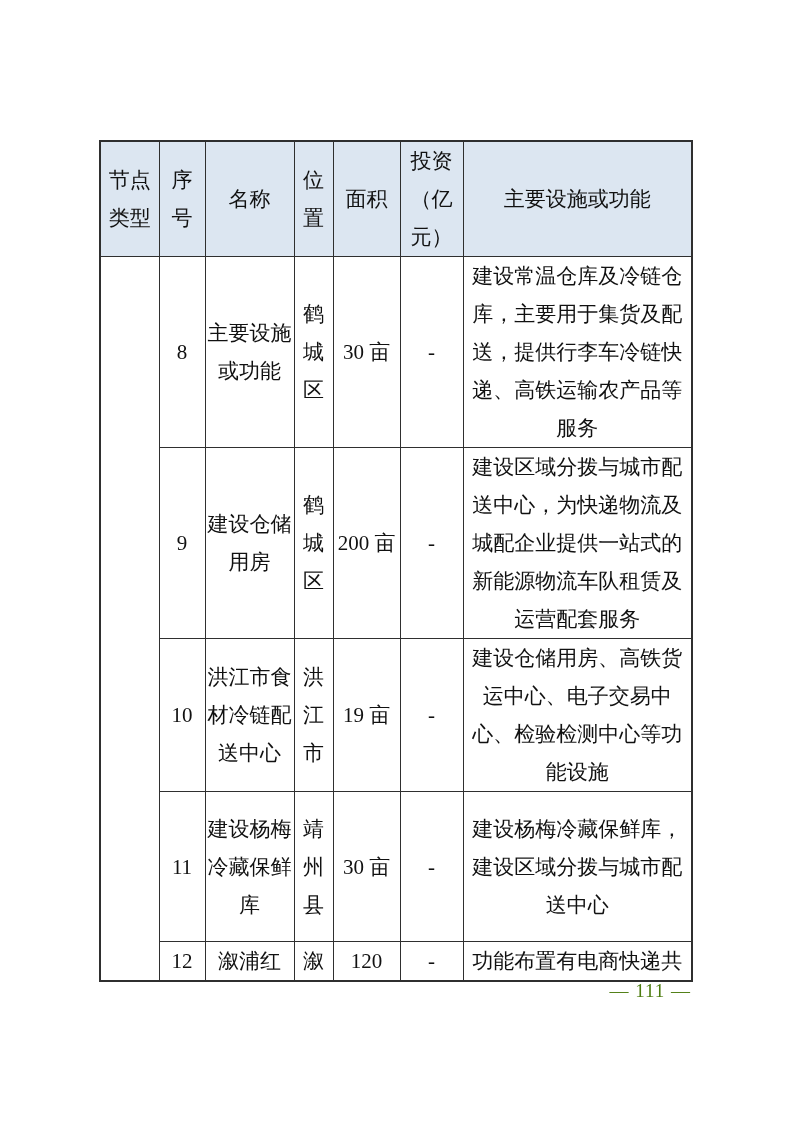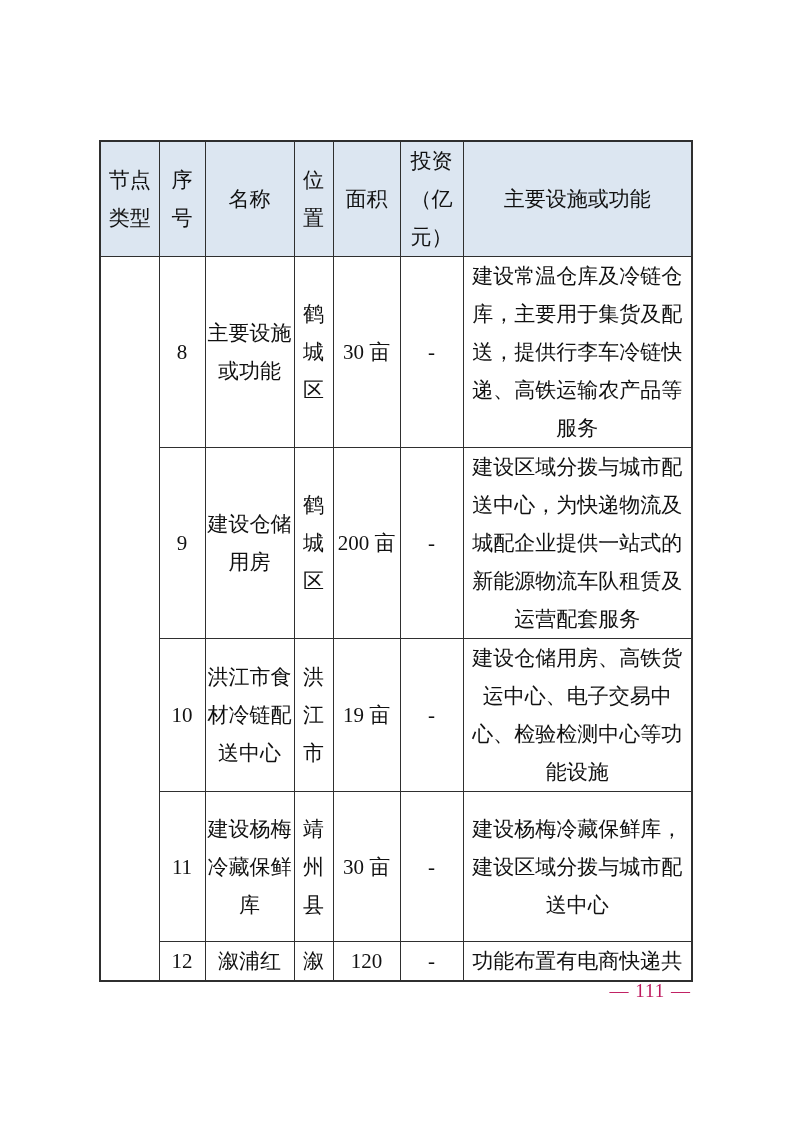--- a/index.html
+++ b/index.html
@@ -64,21 +64,21 @@
   }
   td.area-cell {
     padding: 0 7px;
   }
   .page-number {
     position: absolute;
     top: 979px;
     right: 102px;
     font-size: 19px;
     line-height: 24px;
-    color: #be185d;
+    color: #4d7c0f;
     letter-spacing: 1px;
   }
 </style>
 </head>
 <body>
 
 <div class="page">
 
   <table class="facilities">
     <colgroup>

